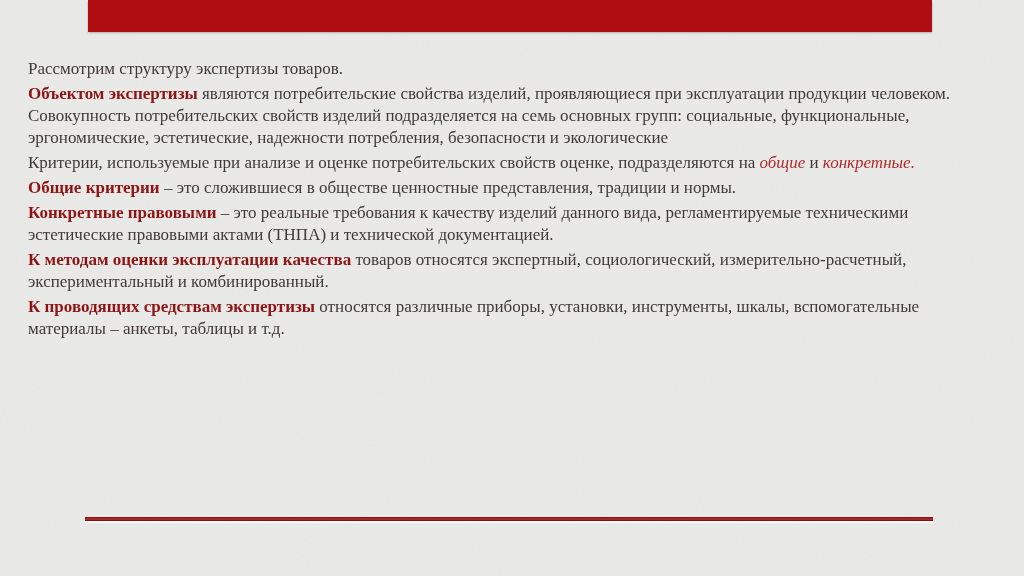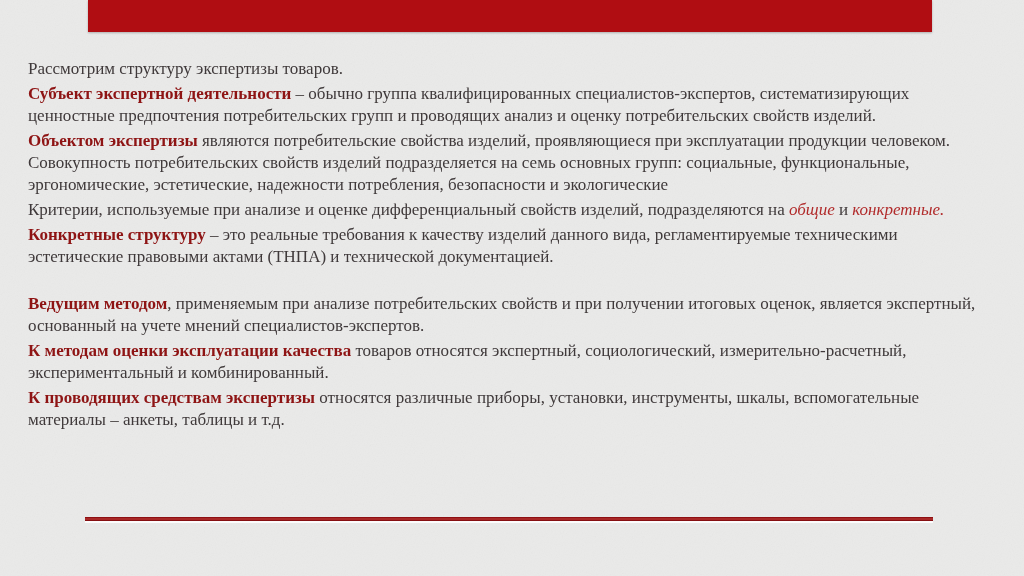--- a/index.html
+++ b/index.html
@@ -72,30 +72,29 @@
     </filter>
     <rect width="1024" height="576" filter="url(#paper-noise)"></rect>
   </svg>
 
   <div class="top-bar"></div>
 
   <div class="content">
 
     <p><span>Рассмотрим структуру экспертизы товаров.</span></p>
 
-    <p><span class="lead">Субъект экспертной деятельности</span><span> – обычно группа квалифицированных специалистов-экспертов, систематизирующих ценностные предпочтения потребительских групп и проводящих анализ и оценку потребительских свойств изделий.</span></p>
 
     <p><span class="lead">Объектом экспертизы</span><span> являются потребительские свойства изделий, проявляющиеся при эксплуатации продукции человеком. Совокупность потребительских свойств изделий подразделяется на семь основных групп: социальные, функциональные, эргономические, эстетические, надежности потребления, безопасности и экологические</span></p>
 
-    <p><span>Критерии, используемые при анализе и оценке дифференциальный свойств изделий, подразделяются на </span><span class="italic-accent">общие</span><span> и </span><span class="italic-accent">конкретные.</span></p>
+    <p><span>Критерии, используемые при анализе и оценке потребительских свойств оценке, подразделяются на </span><span class="italic-accent">общие</span><span> и </span><span class="italic-accent">конкретные.</span></p>
 
+    <p><span class="lead">Общие критерии</span><span> – это сложившиеся в обществе ценностные представления, традиции и нормы.</span></p>
 
-    <p><span class="lead">Конкретные структуру</span><span> – это реальные требования к качеству изделий данного вида, регламентируемые техническими эстетические правовыми актами (ТНПА) и технической документацией.</span></p>
+    <p><span class="lead">Конкретные правовыми</span><span> – это реальные требования к качеству изделий данного вида, регламентируемые техническими эстетические правовыми актами (ТНПА) и технической документацией.</span></p>
 
-    <p class="gap-before"><span class="lead">Ведущим методом</span><span>, применяемым при анализе потребительских свойств и при получении итоговых оценок, является экспертный, основанный на учете мнений специалистов-экспертов.</span></p>
 
     <p><span class="lead">К методам оценки эксплуатации качества</span><span> товаров относятся экспертный, социологический, измерительно-расчетный, экспериментальный и комбинированный.</span></p>
 
 
     <p><span class="lead">К проводящих средствам экспертизы</span><span> относятся различные приборы, установки, инструменты, шкалы, вспомогательные материалы – анкеты, таблицы и т.д.</span></p>
 
   </div>
 
   <div class="divider"></div>
 

